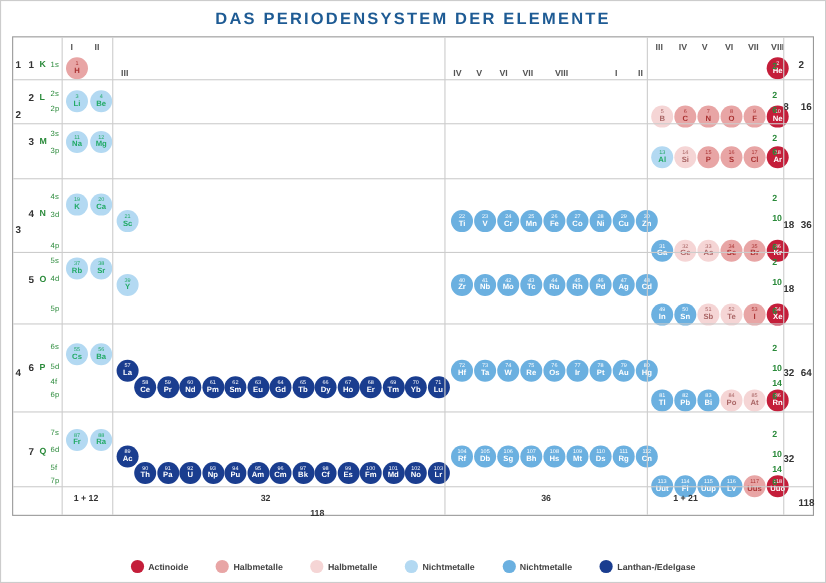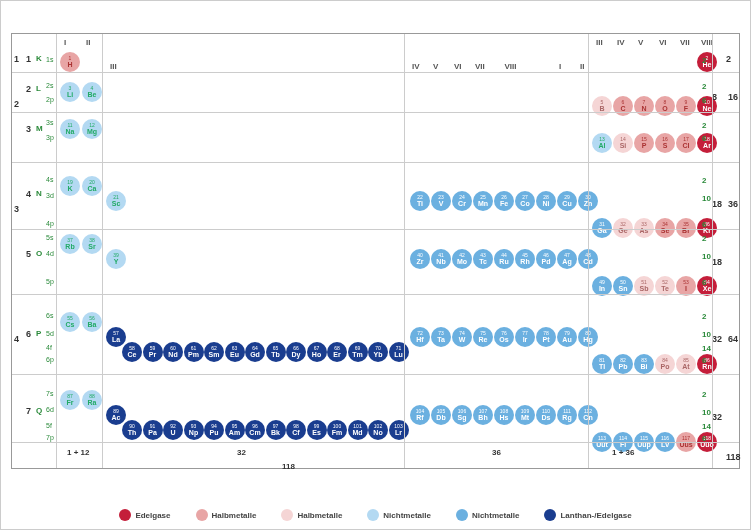--- a/index.html
+++ b/index.html
@@ -22,20 +22,21 @@
 .hline{position:absolute;height:1px;background:#ccc;left:0;right:0}
 .vline{position:absolute;width:1px;background:#ccc;top:0;bottom:0}
 .legend{position:absolute;bottom:8px;left:0;right:0;display:flex;justify-content:center;gap:25px;font-size:8px;color:#444}
 .legend span{display:inline-flex;align-items:center;gap:4px}
 .legend i{width:12px;height:12px;border-radius:50%;display:inline-block}
 </style>
 </head>
 <body>
 
 <div class="page">
+  <div class="title">DAS PERIODENSYSTEM DER ELEMENTE</div>
   <div class="chart" id="chart">
       <div class="el c-nonmetal" style="left: 48px; top: 18px;">
         <span class="z">1</span>
         <span>H</span>
       </div>
       <div class="el c-noble" style="left: 685px; top: 18px;">
         <span class="z">2</span>
         <span>He</span>
       </div>
       <div class="el c-light" style="left: 48px; top: 48px;">
@@ -580,39 +581,39 @@
       <div class="rn2" style="left: 690px; top: 310px;">14</div>
       <div class="rn2" style="left: 690px; top: 296px;">10</div>
       <div class="rn2" style="left: 690px; top: 322px;">6</div>
       <div class="rn2" style="left: 690px; top: 356px;">2</div>
       <div class="rn2" style="left: 690px; top: 388px;">14</div>
       <div class="rn2" style="left: 690px; top: 374px;">10</div>
       <div class="rn2" style="left: 690px; top: 400px;">6</div>
       <div class="cnt" style="left: 55px; top: 414px;">1 + 12</div>
       <div class="cnt" style="left: 225px; top: 414px;">32</div>
       <div class="cnt" style="left: 480px; top: 414px;">36</div>
-      <div class="cnt" style="left: 600px; top: 414px;">1 + 36</div>
+      <div class="cnt" style="left: 600px; top: 414px;">1 + 21</div>
       <div class="cnt" style="left: 270px; top: 428px;">118</div>
       <div class="hline" style="top: 38px;"></div>
       <div class="hline" style="top: 78px;"></div>
       <div class="hline" style="top: 128px;"></div>
       <div class="hline" style="top: 195px;"></div>
       <div class="hline" style="top: 260px;"></div>
       <div class="hline" style="top: 340px;"></div>
       <div class="hline" style="top: 408px;"></div>
       <div class="vline" style="left: 44px;"></div>
       <div class="vline" style="left: 90px;"></div>
       <div class="vline" style="left: 392px;"></div>
       <div class="vline" style="left: 576px;"></div>
       <div class="vline" style="left: 700px;"></div>
     </div>
   <div class="legend">
     <span>
         <i class="c-noble"></i>
-        <b>Edelgase</b>
+        <b>Actinoide</b>
       </span>
     <span>
         <i class="c-nonmetal"></i>
         <b>Halbmetalle</b>
       </span>
     <span>
         <i class="c-metalloid"></i>
         <b>Halbmetalle</b>
       </span>
     <span>

